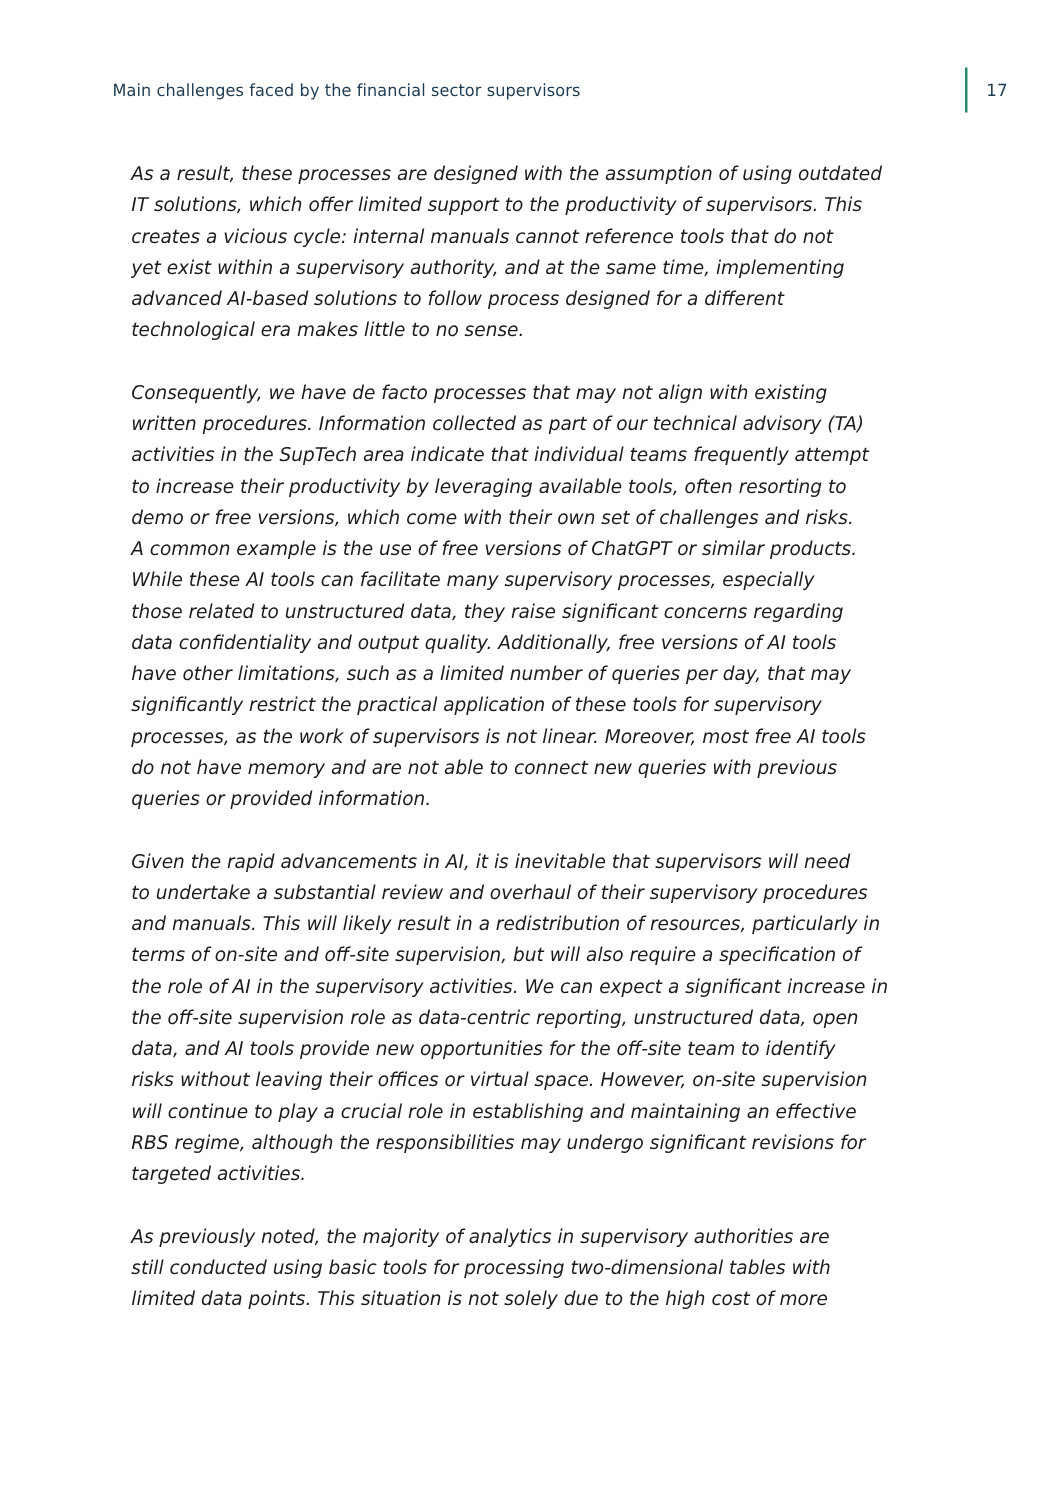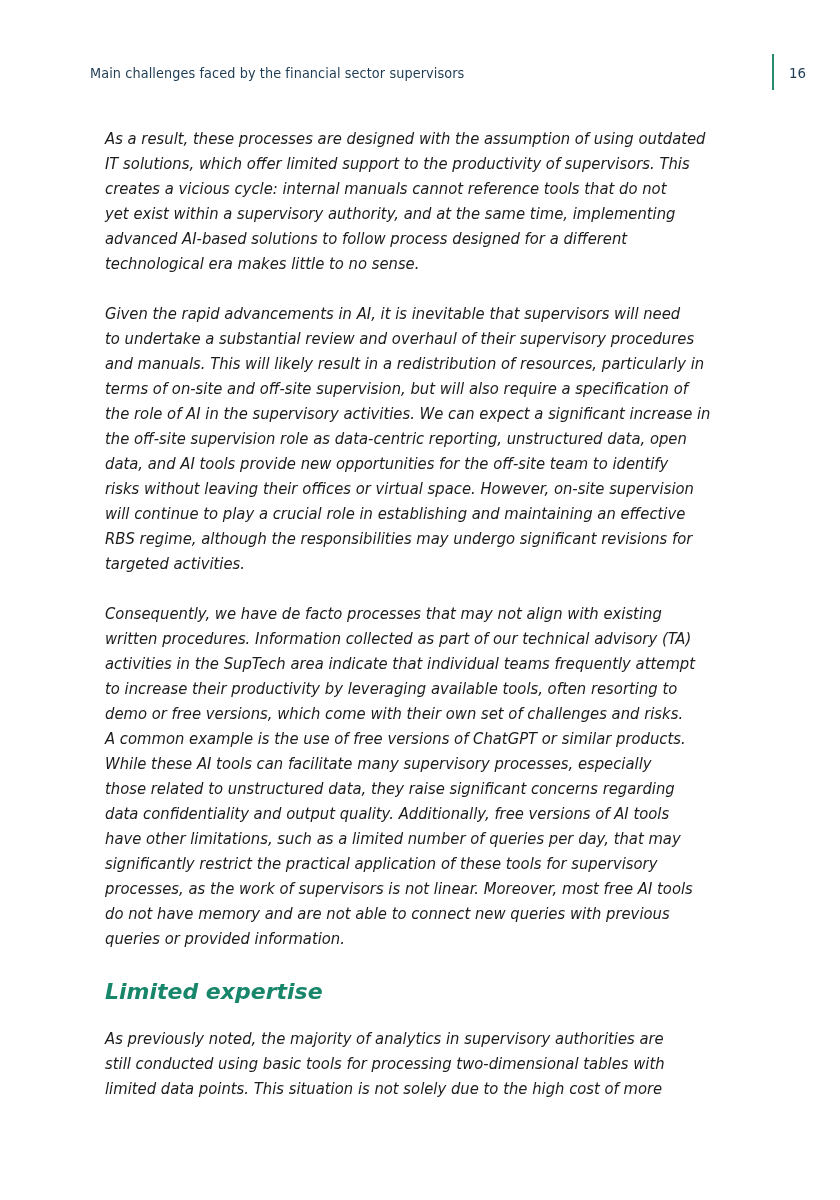--- a/index.html
+++ b/index.html
@@ -65,63 +65,62 @@
       margin: 12px 0 20px 0;
       line-height: 30px;
       white-space: nowrap;
     }
   </style>
 </head>
 <body>
 
 <div class="running-header">Main challenges faced by the financial sector supervisors</div>
 <div class="header-divider"></div>
-<div class="page-number">16</div>
+<div class="page-number">17</div>
 
 <div class="content">
   <div class="paragraph">
     <span class="para-line">As a result, these processes are designed with the assumption of using outdated</span>
     <span class="para-line">IT solutions, which offer limited support to the productivity of supervisors. This</span>
     <span class="para-line">creates a vicious cycle: internal manuals cannot reference tools that do not</span>
     <span class="para-line">yet exist within a supervisory authority, and at the same time, implementing</span>
     <span class="para-line">advanced AI-based solutions to follow process designed for a different</span>
     <span class="para-line">technological era makes little to no sense.</span>
-  </div>
-
-  <div class="paragraph">
-    <span class="para-line">Given the rapid advancements in AI, it is inevitable that supervisors will need</span>
-    <span class="para-line">to undertake a substantial review and overhaul of their supervisory procedures</span>
-    <span class="para-line">and manuals. This will likely result in a redistribution of resources, particularly in</span>
-    <span class="para-line">terms of on-site and off-site supervision, but will also require a specification of</span>
-    <span class="para-line">the role of AI in the supervisory activities. We can expect a significant increase in</span>
-    <span class="para-line">the off-site supervision role as data-centric reporting, unstructured data, open</span>
-    <span class="para-line">data, and AI tools provide new opportunities for the off-site team to identify</span>
-    <span class="para-line">risks without leaving their offices or virtual space. However, on-site supervision</span>
-    <span class="para-line">will continue to play a crucial role in establishing and maintaining an effective</span>
-    <span class="para-line">RBS regime, although the responsibilities may undergo significant revisions for</span>
-    <span class="para-line">targeted activities.</span>
   </div>
 
   <div class="paragraph">
     <span class="para-line">Consequently, we have de facto processes that may not align with existing</span>
     <span class="para-line">written procedures. Information collected as part of our technical advisory (TA)</span>
     <span class="para-line">activities in the SupTech area indicate that individual teams frequently attempt</span>
     <span class="para-line">to increase their productivity by leveraging available tools, often resorting to</span>
     <span class="para-line">demo or free versions, which come with their own set of challenges and risks.</span>
     <span class="para-line">A common example is the use of free versions of ChatGPT or similar products.</span>
     <span class="para-line">While these AI tools can facilitate many supervisory processes, especially</span>
     <span class="para-line">those related to unstructured data, they raise significant concerns regarding</span>
     <span class="para-line">data confidentiality and output quality. Additionally, free versions of AI tools</span>
     <span class="para-line">have other limitations, such as a limited number of queries per day, that may</span>
     <span class="para-line">significantly restrict the practical application of these tools for supervisory</span>
     <span class="para-line">processes, as the work of supervisors is not linear. Moreover, most free AI tools</span>
     <span class="para-line">do not have memory and are not able to connect new queries with previous</span>
     <span class="para-line">queries or provided information.</span>
   </div>
 
-  <h2 class="section-heading">Limited expertise</h2>
+  <div class="paragraph">
+    <span class="para-line">Given the rapid advancements in AI, it is inevitable that supervisors will need</span>
+    <span class="para-line">to undertake a substantial review and overhaul of their supervisory procedures</span>
+    <span class="para-line">and manuals. This will likely result in a redistribution of resources, particularly in</span>
+    <span class="para-line">terms of on-site and off-site supervision, but will also require a specification of</span>
+    <span class="para-line">the role of AI in the supervisory activities. We can expect a significant increase in</span>
+    <span class="para-line">the off-site supervision role as data-centric reporting, unstructured data, open</span>
+    <span class="para-line">data, and AI tools provide new opportunities for the off-site team to identify</span>
+    <span class="para-line">risks without leaving their offices or virtual space. However, on-site supervision</span>
+    <span class="para-line">will continue to play a crucial role in establishing and maintaining an effective</span>
+    <span class="para-line">RBS regime, although the responsibilities may undergo significant revisions for</span>
+    <span class="para-line">targeted activities.</span>
+  </div>
+
 
   <div class="paragraph">
     <span class="para-line">As previously noted, the majority of analytics in supervisory authorities are</span>
     <span class="para-line">still conducted using basic tools for processing two-dimensional tables with</span>
     <span class="para-line">limited data points. This situation is not solely due to the high cost of more</span>
   </div>
 </div>
 
 </body></html>

